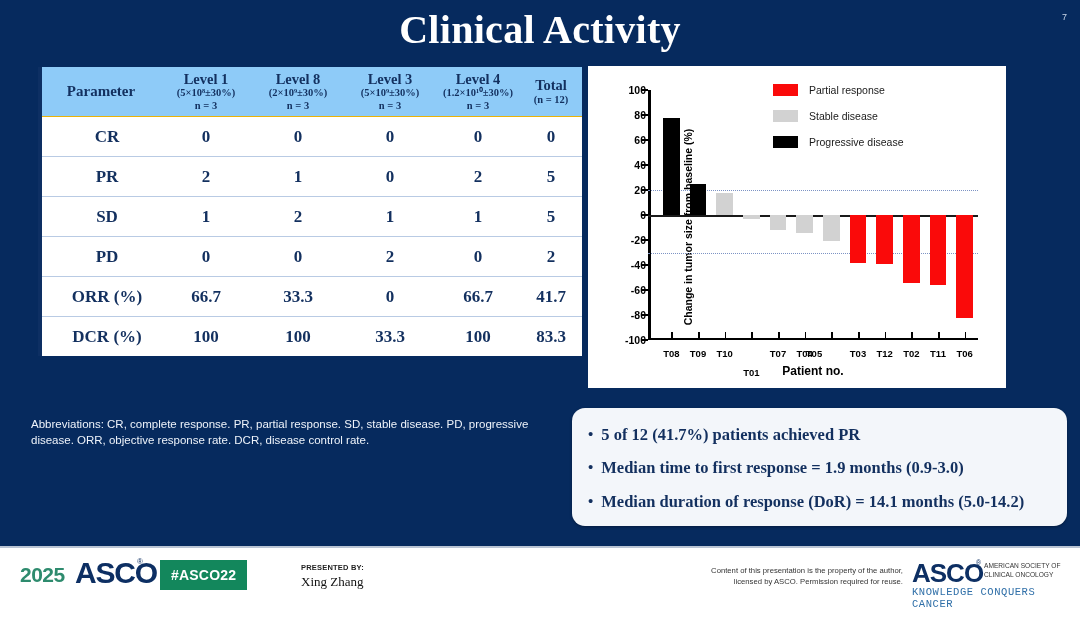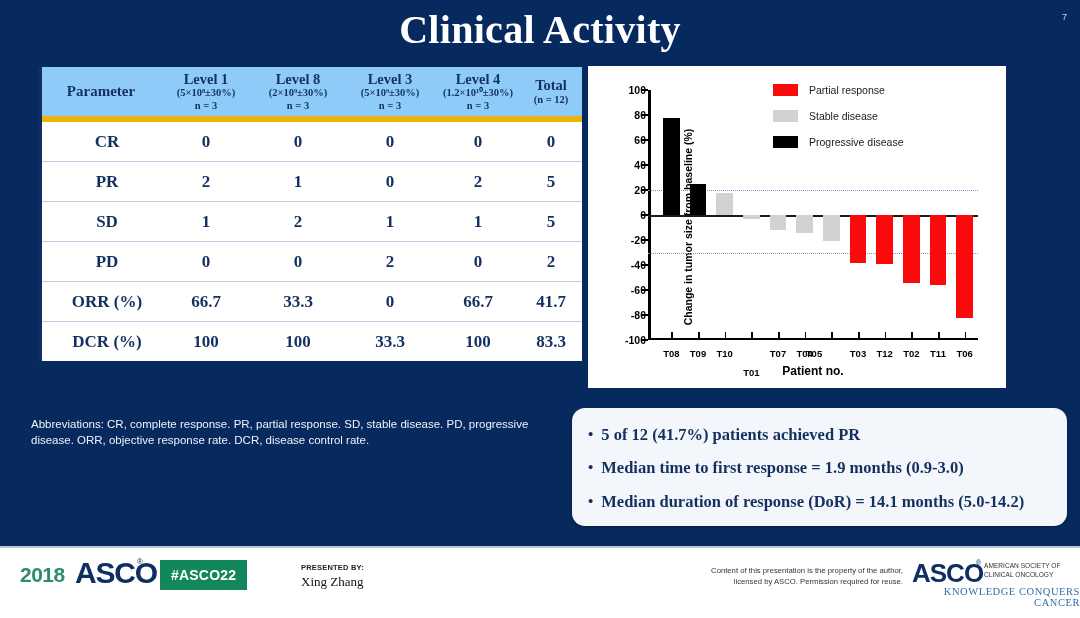--- a/index.html
+++ b/index.html
@@ -39,21 +39,21 @@
     background:#8ecbf8;border:none;padding:4px 2px;
     font-size:14.5px;line-height:1.12;
   }
   thead th.param{font-size:15px;}
   thead th .sub{font-size:10.5px;display:block;font-weight:bold;line-height:1.2;}
   thead th .lvl{display:block;}
   tbody td{
     background:#ffffff;border-top:1px solid #b9cbe4;
     padding:9.5px 2px;font-size:17px;
   }
-  tbody tr:first-child td{border-top:6px solid #eab308;}
+  tbody tr:first-child td{border-top:1px solid #eab308;}
   td.rowlabel{text-align:left;padding-left:14px;font-size:17px;}
   col.c1{width:118px;} col.c2{width:92px;} col.c3{width:92px;}
   col.c4{width:92px;} col.c5{width:84px;} col.c6{width:62px;}
 
   .abbrev{
     position:absolute;left:31px;top:417px;width:540px;
     color:#eef3fa;font-family:Liberation Sans, sans-serif;
     font-size:11.5px;line-height:1.35;
   }
 
@@ -168,22 +168,22 @@
   .asco-foot-reg{
     position:absolute;left:976px;top:559px;
     font-family:"Liberation Sans", sans-serif;font-size:7px;color:#0d2f63;
   }
   .asco-foot-sub{
     position:absolute;left:984px;top:562px;
     font-family:"Liberation Sans", sans-serif;font-size:6.6px;color:#333;line-height:1.35;
   }
   .asco-foot-tag{
     position:absolute;left:912px;top:586px;
-    font-family:Liberation Serif, serif;
-    font-size:10.5px;color:#2f6fa8;letter-spacing:.55px;text-align:right;
+    font-family:Liberation Mono, monospace;
+    font-size:10.5px;color:#2f6fa8;letter-spacing:.55px;
   }
 </style>
 </head>
 <body>
 
 <div class="slide">
 
   <div class="title-bar">
     <div class="slide-title">Clinical Activity</div>
     <div class="slide-number">7</div>
@@ -384,21 +384,21 @@
       <span class="dot">•</span>
       <span>Median time to first response = 1.9 months (0.9-3.0)</span>
     </div>
     <div class="bullet">
       <span class="dot">•</span>
       <span>Median duration of response (DoR) = 14.1 months (5.0-14.2)</span>
     </div>
   </div>
 
   <div class="footer">
-    <div class="asco-year">2018</div>
+    <div class="asco-year">2025</div>
     <div class="asco-word">ASCO</div>
     <div class="asco-reg">®</div>
   </div>
   <div class="hashtag">#ASCO22</div>
   <div class="presented-label">PRESENTED BY:</div>
   <div class="presenter">Xing Zhang</div>
   <div class="legal">Content of this presentation is the property of the author, licensed by ASCO. Permission required for reuse.</div>
   <div class="asco-foot-logo">ASCO</div>
   <div class="asco-foot-reg">®</div>
   <div class="asco-foot-sub">AMERICAN SOCIETY OF CLINICAL ONCOLOGY</div>

